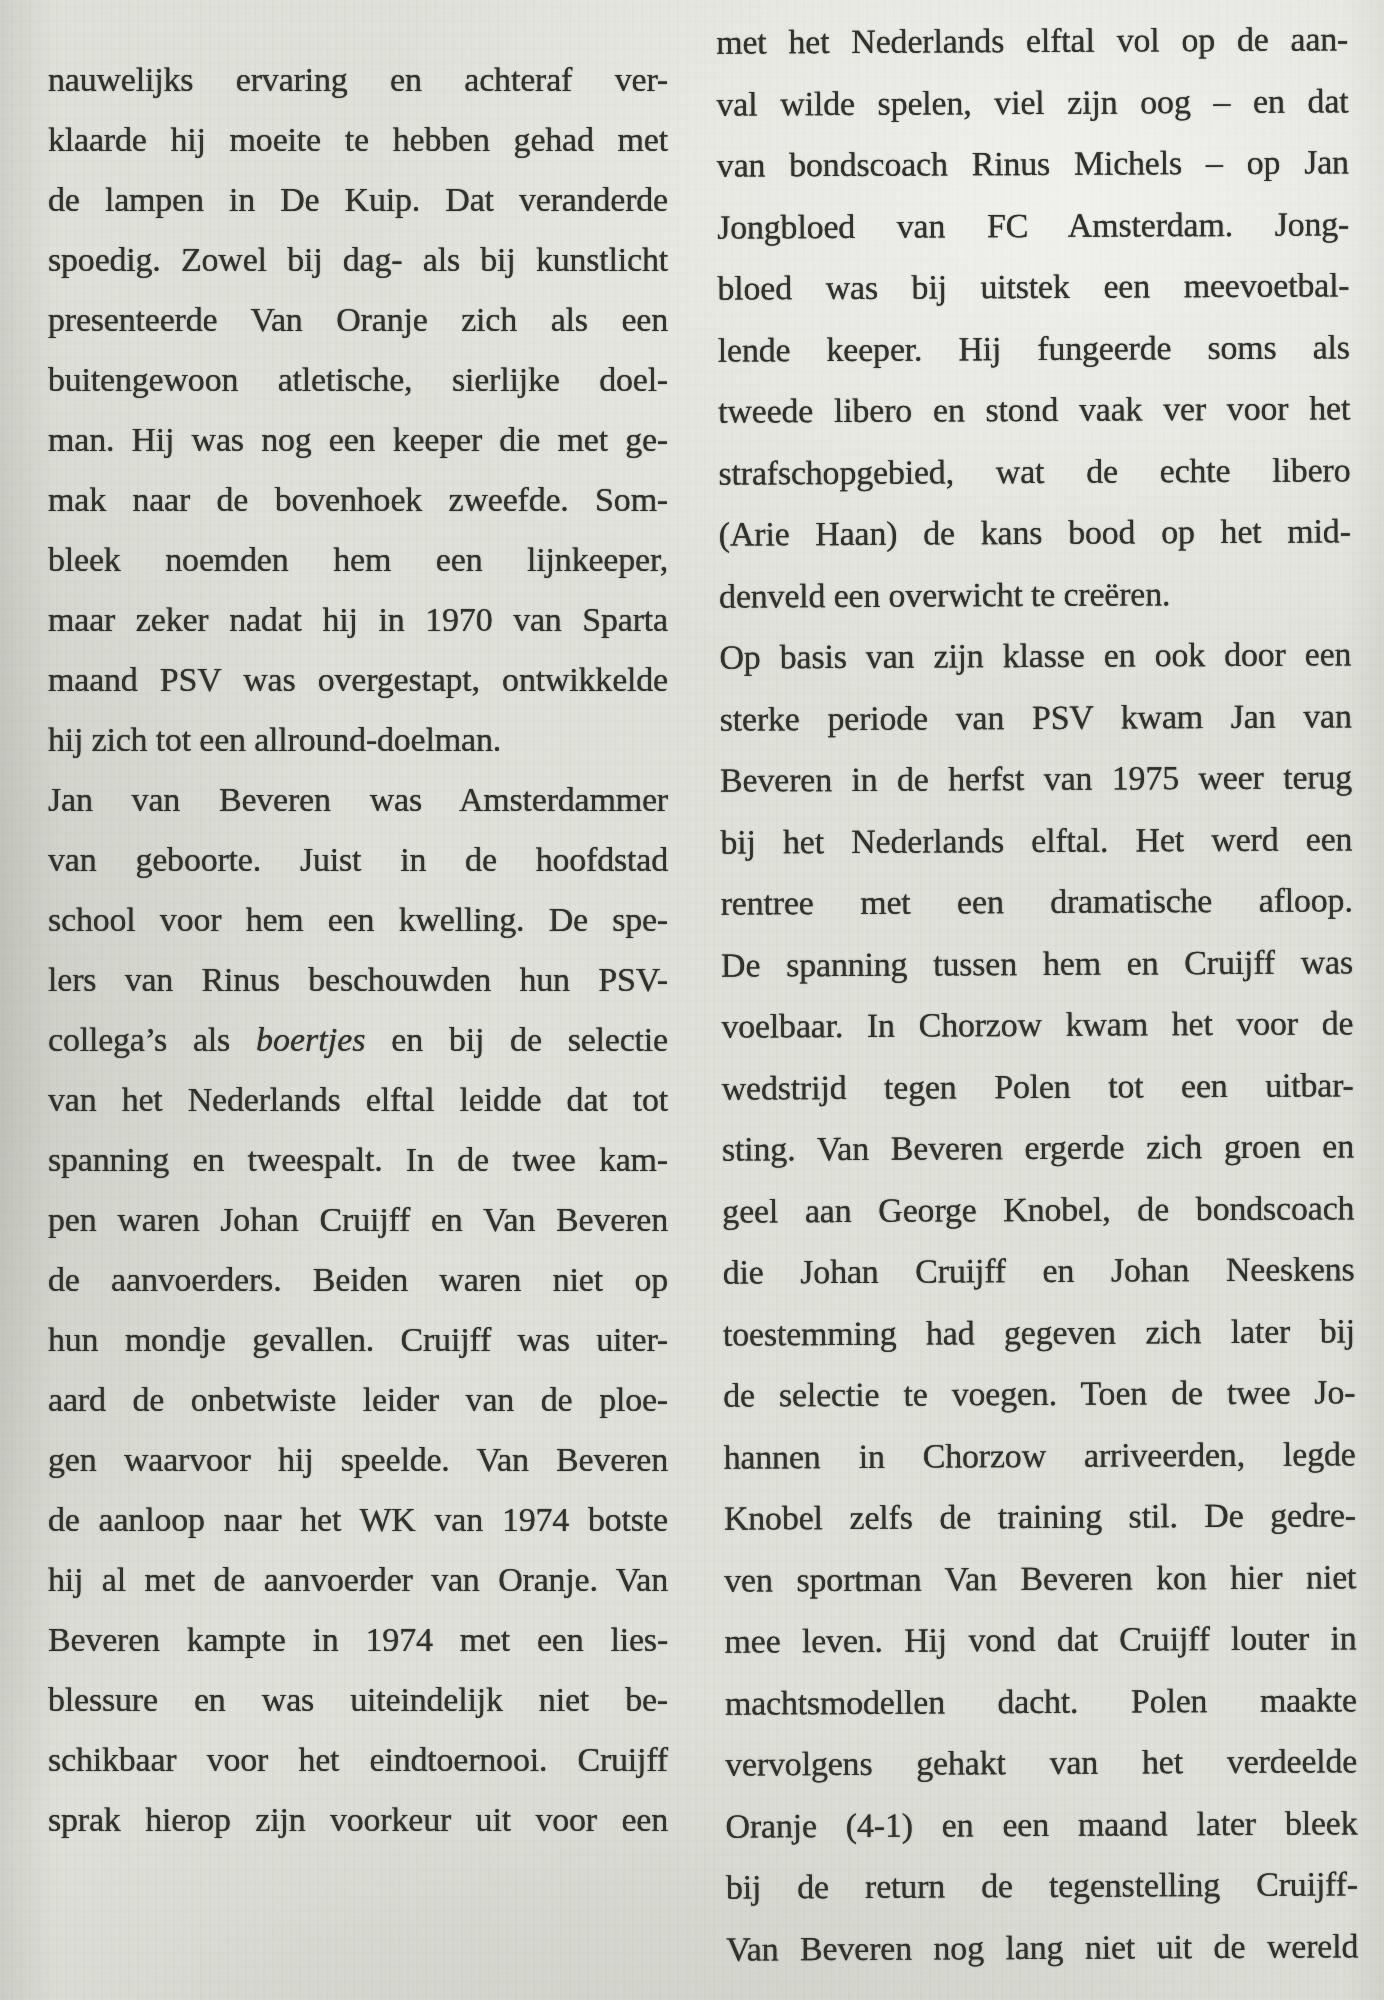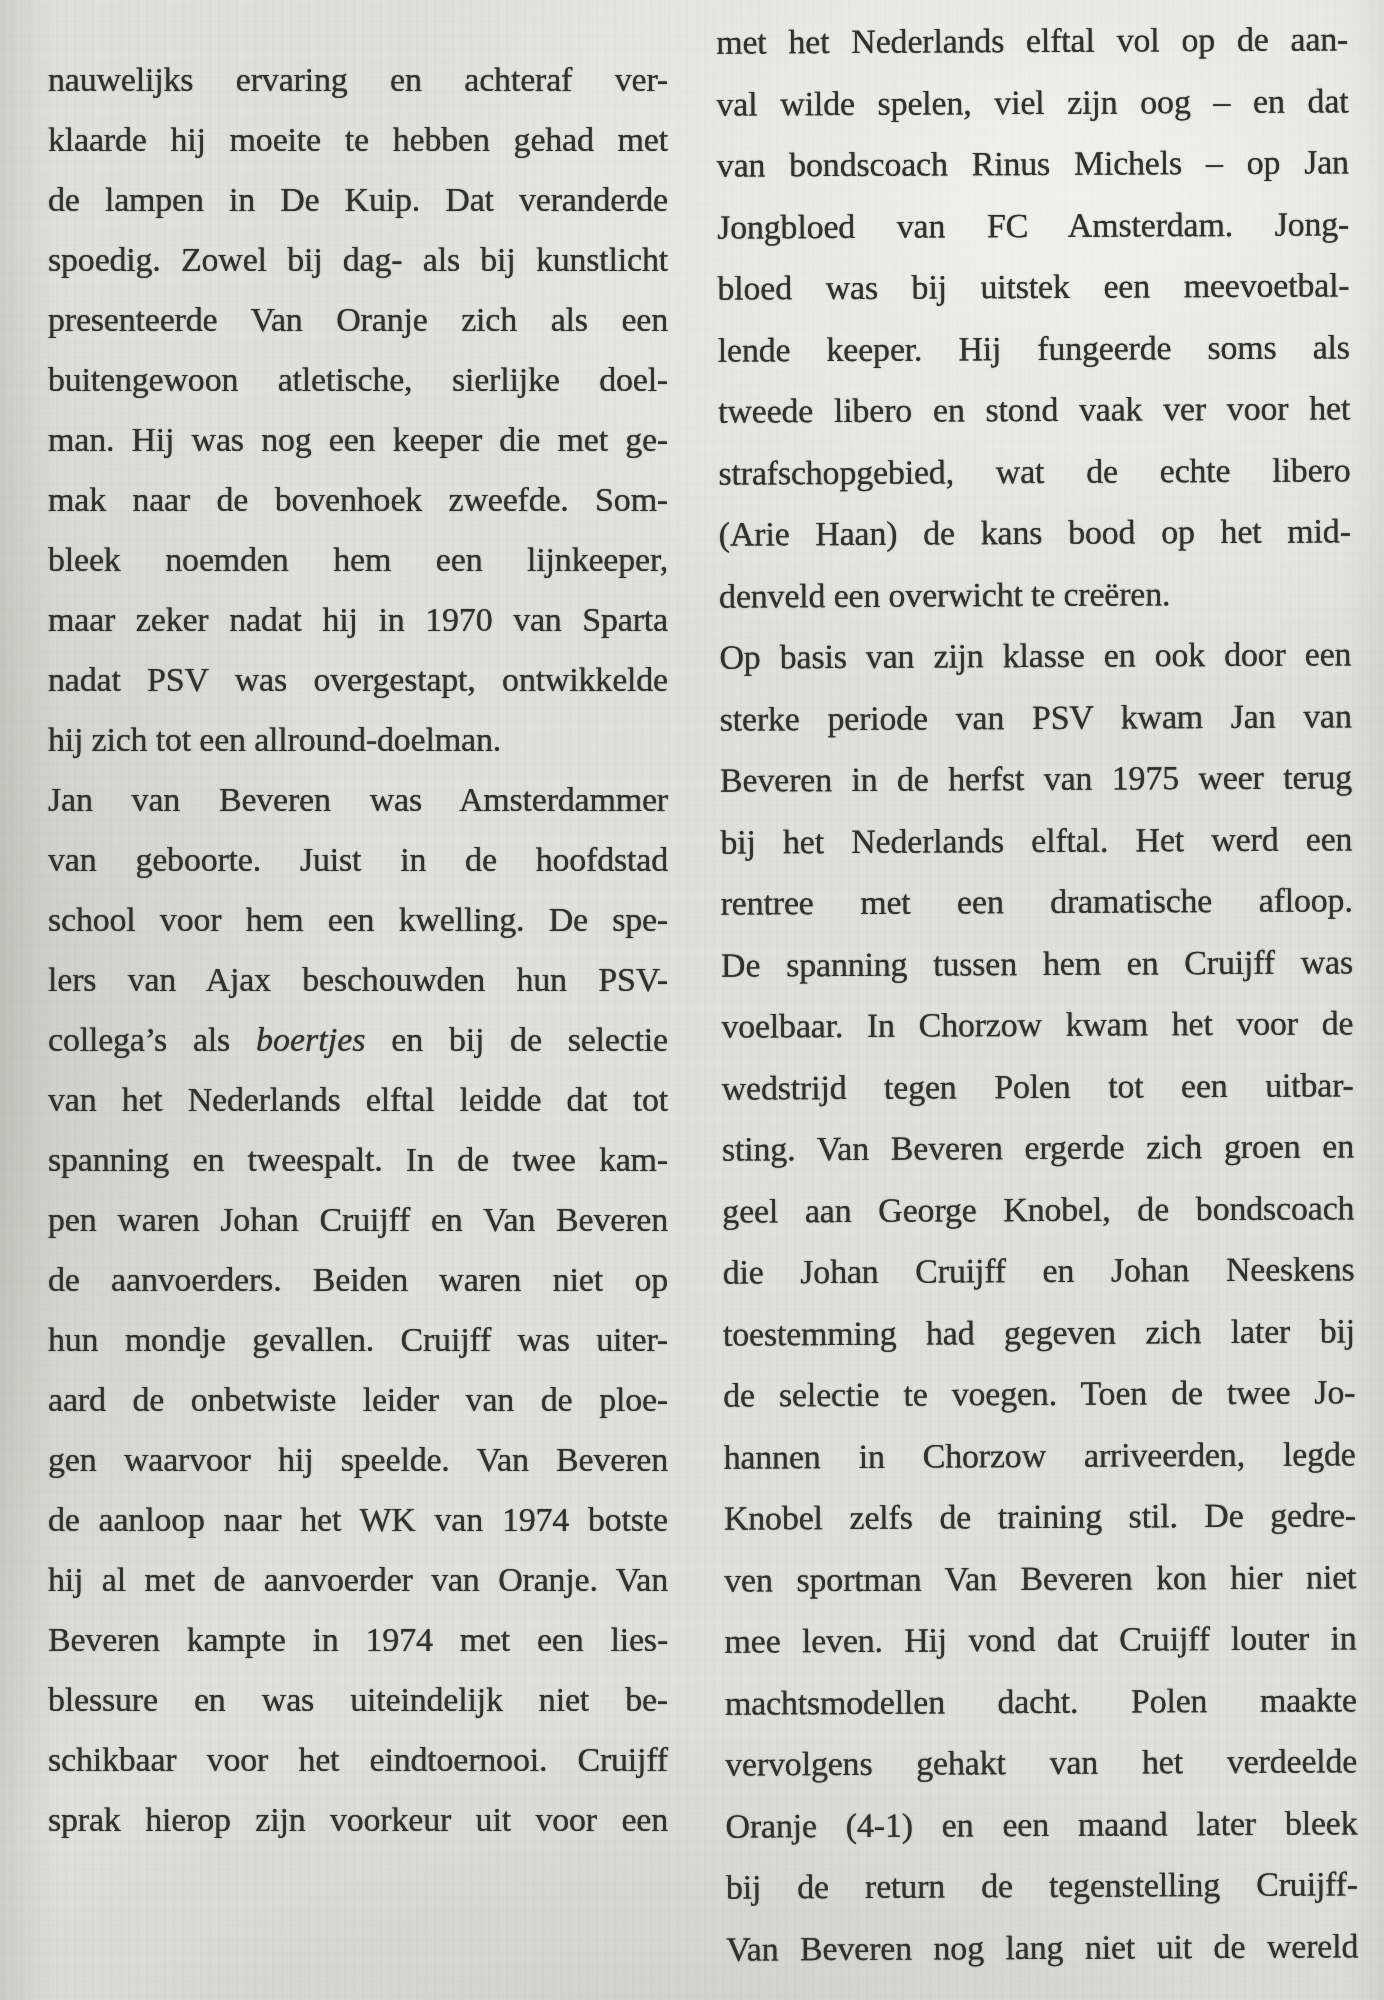--- a/index.html
+++ b/index.html
@@ -74,26 +74,26 @@
       <div class="line">nauwelijks ervaring en achteraf ver-</div>
       <div class="line">klaarde hij moeite te hebben gehad met</div>
       <div class="line">de lampen in De Kuip. Dat veranderde</div>
       <div class="line">spoedig. Zowel bij dag- als bij kunstlicht</div>
       <div class="line">presenteerde Van Oranje zich als een</div>
       <div class="line">buitengewoon atletische, sierlijke doel-</div>
       <div class="line">man. Hij was nog een keeper die met ge-</div>
       <div class="line">mak naar de bovenhoek zweefde. Som-</div>
       <div class="line">bleek noemden hem een lijnkeeper,</div>
       <div class="line">maar zeker nadat hij in 1970 van Sparta</div>
-      <div class="line">nadat PSV was overgestapt, ontwikkelde</div>
+      <div class="line">maand PSV was overgestapt, ontwikkelde</div>
       <div class="line last">hij zich tot een allround-doelman.</div>
       <div class="line">Jan van Beveren was Amsterdammer</div>
       <div class="line">van geboorte. Juist in de hoofdstad</div>
       <div class="line">school voor hem een kwelling. De spe-</div>
-      <div class="line">lers van Ajax beschouwden hun PSV-</div>
+      <div class="line">lers van Rinus beschouwden hun PSV-</div>
       <div class="line">collega’s als <i>boertjes</i> en bij de selectie</div>
       <div class="line">van het Nederlands elftal leidde dat tot</div>
       <div class="line">spanning en tweespalt. In de twee kam-</div>
       <div class="line">pen waren Johan Cruijff en Van Beveren</div>
       <div class="line">de aanvoerders. Beiden waren niet op</div>
       <div class="line">hun mondje gevallen. Cruijff was uiter-</div>
       <div class="line">aard de onbetwiste leider van de ploe-</div>
       <div class="line">gen waarvoor hij speelde. Van Beveren</div>
       <div class="line">de aanloop naar het WK van 1974 botste</div>
       <div class="line">hij al met de aanvoerder van Oranje. Van</div>

